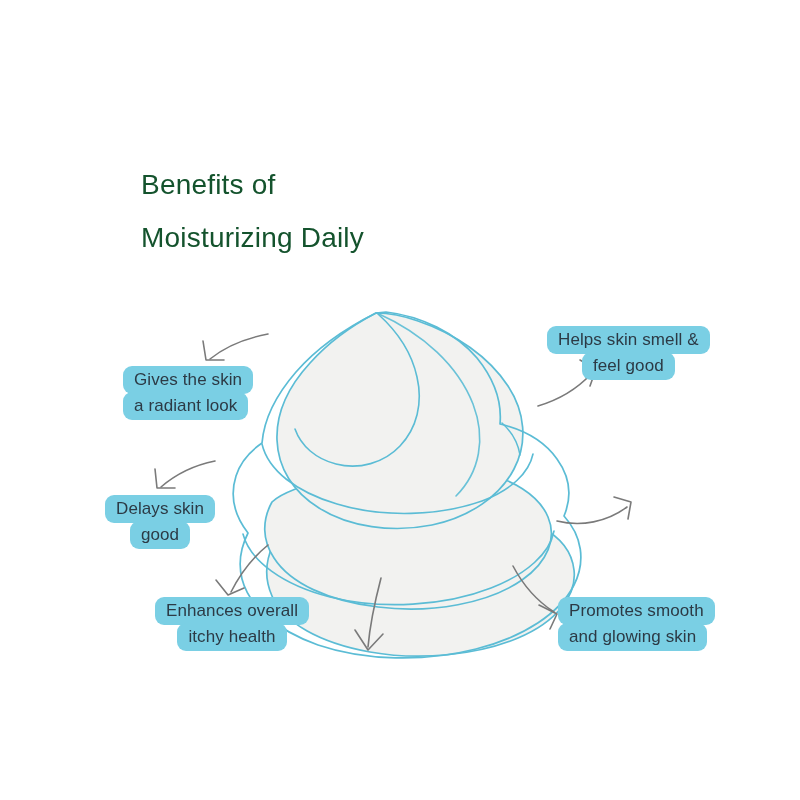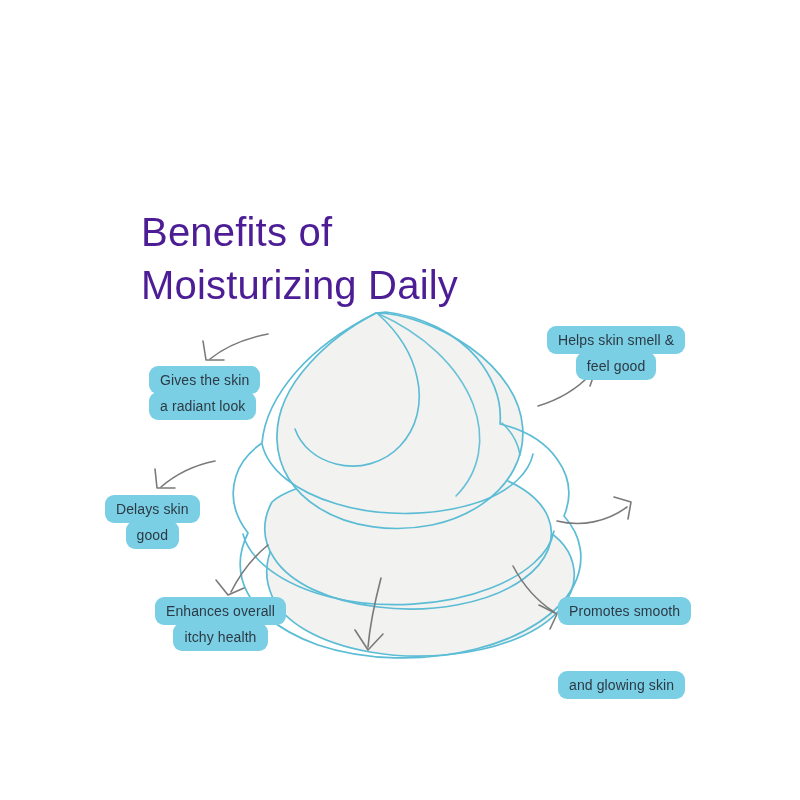--- a/index.html
+++ b/index.html
@@ -15,27 +15,26 @@
     overflow: hidden;
     font-family: "Liberation Sans", sans-serif;
   }
 
   
   #title {
     position: absolute;
     left: 141px;
     top: 158px;
     width: 520px;
-    font-size: 40px;
+    font-size: 28px;
     line-height: 53px;
     font-weight: 400;
     letter-spacing: 0.2px;
-    color: #4c1d95;
+    color: #14532d;
     white-space: pre-line;
-    margin-top: 48px;
   }
 
   
   #illustration {
     position: absolute;
     left: 0;
     top: 0;
     width: 800px;
     height: 800px;
     pointer-events: none;
@@ -44,40 +43,40 @@
   
   .badge {
     position: absolute;
     display: flex;
     flex-direction: column;
   }
   .badge .line {
     display: table;
     background: #7ACFE4;
     color: #2C3A45;
-    font-size: 14px;
+    font-size: 17px;
     line-height: 16px;
     padding: 6px 11px 6px 11px;
     border-radius: 9px;
     white-space: nowrap;
     letter-spacing: 0.1px;
   }
   
   .badge .line + .line { margin-top: -2px; }
   .badge.align-left  .line { margin-right: auto; }
   .badge.align-center .line { margin-left: auto; margin-right: auto; }
 
   
-  #badge-radiant        { left: 149px; top: 366px; }
+  #badge-radiant        { left: 123px; top: 366px; }
   #badge-aging          { left: 105px; top: 488px; margin-top: 7px; }
   #badge-health         { left: 155px; top: 597px; }
   #badge-soothe         { left: 337px; top: 664px; }
   #badge-smell          { left: 547px; top: 326px; }
   #badge-beauty         { left: 600px; top: 453px; }
-  #badge-promotes       { left: 558px; top: 597px; gap: 48px; }
+  #badge-promotes       { left: 558px; top: 597px; }
 </style>
 </head>
 <body>
 
 <div id="canvas">
 
   <div id="title">Benefits of
 Moisturizing Daily</div>
 
   <svg id="illustration" viewBox="0 0 800 800">

